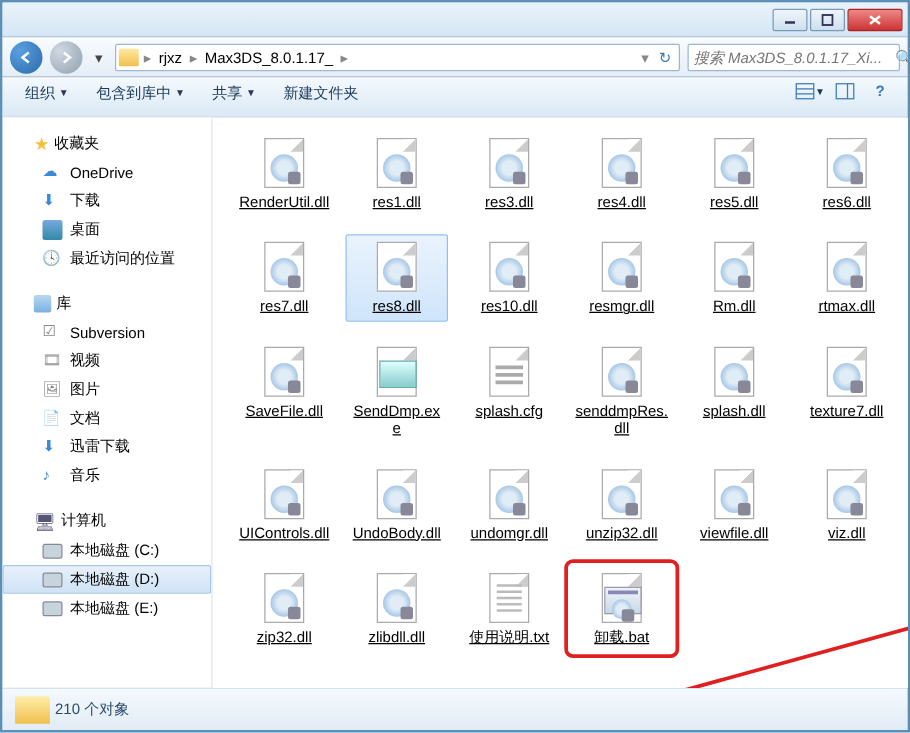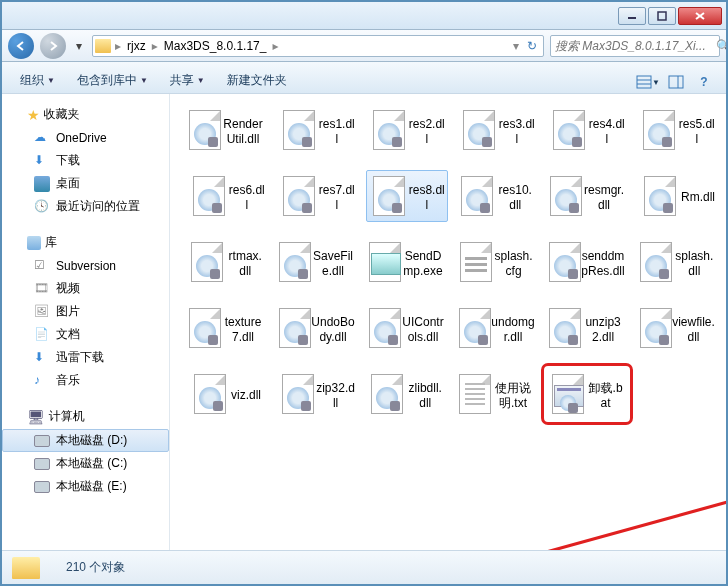--- a/index.html
+++ b/index.html
@@ -13,53 +13,53 @@
 .navbtn { width: 26px; height: 26px; border-radius: 13px; background: radial-gradient(circle at 30% 30%, #5aa0e0, #2a6aaa); display:flex; align-items:center; justify-content:center; color:#fff; cursor:pointer; }
 .navbtn.fwd { background: radial-gradient(circle at 30% 30%, #d0d8e0, #90a0b0); }
 .navdrop { width:14px; height:26px; display:flex; align-items:center; justify-content:center; color:#444; cursor:pointer; }
 .addrbar { flex: 1; height: 22px; border: 1px solid #a0b8cc; background: #fff; border-radius: 2px; display: flex; align-items: center; padding: 0 2px; gap: 4px; }
 .addrbar .folder { width: 16px; height: 14px; background: linear-gradient(#ffe9a0,#f0c050); border-radius:1px; }
 .addrbar .crumb { padding: 0 2px; cursor: pointer; }
 .addrbar .sep { color: #888; cursor:pointer; }
 .addrbar .spacer { flex: 1; }
 .searchbox { width: 170px; height: 22px; border: 1px solid #a0b8cc; background: #fff; border-radius: 2px; display: flex; align-items: center; padding: 0 4px; gap: 4px; }
 .searchbox input { border: none; outline: none; flex: 1; font-style: italic; color: #888; font-size: 12px; }
-.toolbar { height: 32px; background: linear-gradient(to bottom, #f4f9fd, #dbe9f5); border-bottom: 1px solid #c8d8e6; display: flex; align-items: flex-end; padding: 0 10px; gap: 6px; }
+.toolbar { height: 32px; background: linear-gradient(to bottom, #f4f9fd, #dbe9f5); border-bottom: 1px solid #c8d8e6; display: flex; align-items: flex-start; padding: 0 10px; gap: 6px; }
 .toolbtn { padding: 4px 8px; color: #1a3a5a; cursor: pointer; display:flex; align-items:center; gap:3px; }
 .toolbtn .tri { font-size: 8px; color:#335; }
 .toolright { margin-left: auto; display: flex; gap: 4px; align-items: center; }
 .tooliconbtn { width: 24px; height: 22px; border-radius:2px; display:flex; align-items:center; justify-content:center; cursor:pointer; color:#1a3a5a; }
 .body { display: flex; height: calc(100% - 28px - 32px - 32px - 34px); }
 .sidebar { width: 168px; background: #fff; overflow-y: auto; padding: 8px 0; border-right: 1px solid #e0e8ef; }
 .sidehdr { display: flex; align-items: center; gap: 4px; padding: 4px 8px 4px 14px; cursor:pointer; }
 .sidehdr .tri { font-size: 9px; color: #fff; }
 .sideitem { display: flex; align-items: center; gap: 6px; padding: 3px 8px 3px 32px; cursor: pointer; }
 .sideitem.selected { background: linear-gradient(#e8f0fa,#cfe3f6); border:1px solid #a8c8e8; border-radius:2px; padding: 2px 7px 2px 31px; }
 .icon16 { width: 16px; height: 16px; display: inline-block; }
 .star { color: #f5c040; font-size: 14px; }
 .drive { width:16px; height:12px; background: #c8d4dc; border:1px solid #889; border-radius:2px; position:relative; }
 .computer { color:#557; font-size:14px; }
 .libicon { width:14px; height:14px; background:linear-gradient(#b8d8f0,#7ab0e0); border-radius:2px; }
 .content { flex: 1; background: #fff; overflow-y: auto; padding: 10px 10px 10px 16px; position:relative; }
 .grid { display: grid; grid-template-columns: repeat(6, 82px); gap: 14px 8px; }
-.fileitem { display: flex; flex-direction: row; align-items: center; padding: 4px 2px; border: 1px solid transparent; border-radius: 2px; cursor: pointer; }
+.fileitem { display: flex; flex-direction: column; align-items: center; padding: 4px 2px; border: 1px solid transparent; border-radius: 2px; cursor: pointer; text-decoration: underline; }
 .fileitem.selected { background: linear-gradient(#eaf3fd,#cfe5fb); border-color: #8ec0f0; align-items: center; }
 .fileitem.highlighted { outline: 3px solid #e02020; outline-offset: 2px; }
 .ficon { width: 42px; height: 42px; position: relative; display:flex; align-items:center; justify-content:center; }
 .page { width: 32px; height: 40px; background: #fff; border: 1px solid #aaa; position: relative; }
 .page::before { content:""; position:absolute; top:0; right:0; width:10px; height:10px; background:linear-gradient(135deg,#fff 48%, #ccc 52%); }
 .gear { position:absolute; bottom:4px; left:50%; transform:translateX(-50%); width:22px; height:22px; border-radius:50%; background: radial-gradient(circle,#e0ecf6 35%, #a8c8e6 70%); }
 .gear::after { content:""; position:absolute; bottom:-2px; right:-2px; width:10px; height:10px; background:#889; border-radius:2px; }
 .exeicon { width:30px;height:22px;background:linear-gradient(#dff,#8cc);border:1px solid #6aa;}
 .cfgicon .page::after { content:""; position:absolute; top:14px; left:4px; right:4px; height:3px; background:#aaa; box-shadow:0 6px 0 #aaa, 0 12px 0 #aaa; }
 .baticon { width:30px; height:22px; background:linear-gradient(#f0f4f8,#c8d8e8); border:1px solid #99a; position:relative; }
 .baticon::before { content:""; position:absolute; top:2px; left:2px; right:2px; height:3px; background:#88b; }
 .txticon .page::after { content:""; position:absolute; top:8px; left:5px; right:5px; height:2px; background:#bbb; box-shadow:0 5px 0 #bbb,0 10px 0 #bbb,0 15px 0 #bbb,0 20px 0 #bbb; }
 .fname { text-align: center; margin-top: 3px; line-height: 1.2; max-width: 78px; word-break: break-all; }
-.statusbar { height: 34px; background: linear-gradient(to bottom, #f4f9fd, #e2ecf5); border-top: 1px solid #c8d8e6; display: flex; align-items: center; padding: 0 10px; gap: 26px; text-align: center; }
+.statusbar { height: 34px; background: linear-gradient(to bottom, #f4f9fd, #e2ecf5); border-top: 1px solid #c8d8e6; display: flex; align-items: center; padding: 0 10px; gap: 4px; text-align: center; }
 .statusfolder { width: 28px; height: 22px; background: linear-gradient(#ffeea8,#f0c050); border-radius:2px 2px 1px 1px; }
 .statustxt { color: #2a4a6a; }
 .arrow { position:absolute; pointer-events:none; }
 .arrow svg { overflow:visible; }
 </style>
 </head>
 <body>
 
 <div class="titlebar">
   <div class="titlebtn min">
@@ -196,30 +196,30 @@
     <div class="sideitem">
         <span class="icon16" style="color:#3a8ad8;">♪</span>
         <span>音乐</span>
       </div>
     <div style="height:12px;"></div>
     <div class="sidehdr">
         <span class="tri">▷</span>
         <span class="computer">🖥</span>
         <span>计算机</span>
       </div>
+    <div class="sideitem">
+        <span class="drive"></span>
+        <span>本地磁盘 (C:)</span>
+      </div>
     <div class="sideitem selected">
         <span class="drive"></span>
         <span>本地磁盘 (D:)</span>
       </div>
     <div class="sideitem">
         <span class="drive"></span>
-        <span>本地磁盘 (C:)</span>
-      </div>
-    <div class="sideitem">
-        <span class="drive"></span>
         <span>本地磁盘 (E:)</span>
       </div>
   </div>
 
   <div class="content">
     <div class="grid" id="filegrid">
         <div class="fileitem">
           <div class="ficon">
             <div class="page">
               <div class="gear"></div>
@@ -234,28 +234,20 @@
             </div>
           </div>
           <div class="fname">res1.dll</div>
         </div>
         <div class="fileitem">
           <div class="ficon">
             <div class="page">
               <div class="gear"></div>
             </div>
           </div>
-          <div class="fname">res2.dll</div>
-        </div>
-        <div class="fileitem">
-          <div class="ficon">
-            <div class="page">
-              <div class="gear"></div>
-            </div>
-          </div>
           <div class="fname">res3.dll</div>
         </div>
         <div class="fileitem">
           <div class="ficon">
             <div class="page">
               <div class="gear"></div>
             </div>
           </div>
           <div class="fname">res4.dll</div>
         </div>
@@ -368,29 +360,29 @@
             </div>
           </div>
           <div class="fname">texture7.dll</div>
         </div>
         <div class="fileitem">
           <div class="ficon">
             <div class="page">
               <div class="gear"></div>
             </div>
           </div>
+          <div class="fname">UIControls.dll</div>
+        </div>
+        <div class="fileitem">
+          <div class="ficon">
+            <div class="page">
+              <div class="gear"></div>
+            </div>
+          </div>
           <div class="fname">UndoBody.dll</div>
-        </div>
-        <div class="fileitem">
-          <div class="ficon">
-            <div class="page">
-              <div class="gear"></div>
-            </div>
-          </div>
-          <div class="fname">UIControls.dll</div>
         </div>
         <div class="fileitem">
           <div class="ficon">
             <div class="page">
               <div class="gear"></div>
             </div>
           </div>
           <div class="fname">undomgr.dll</div>
         </div>
         <div class="fileitem">

